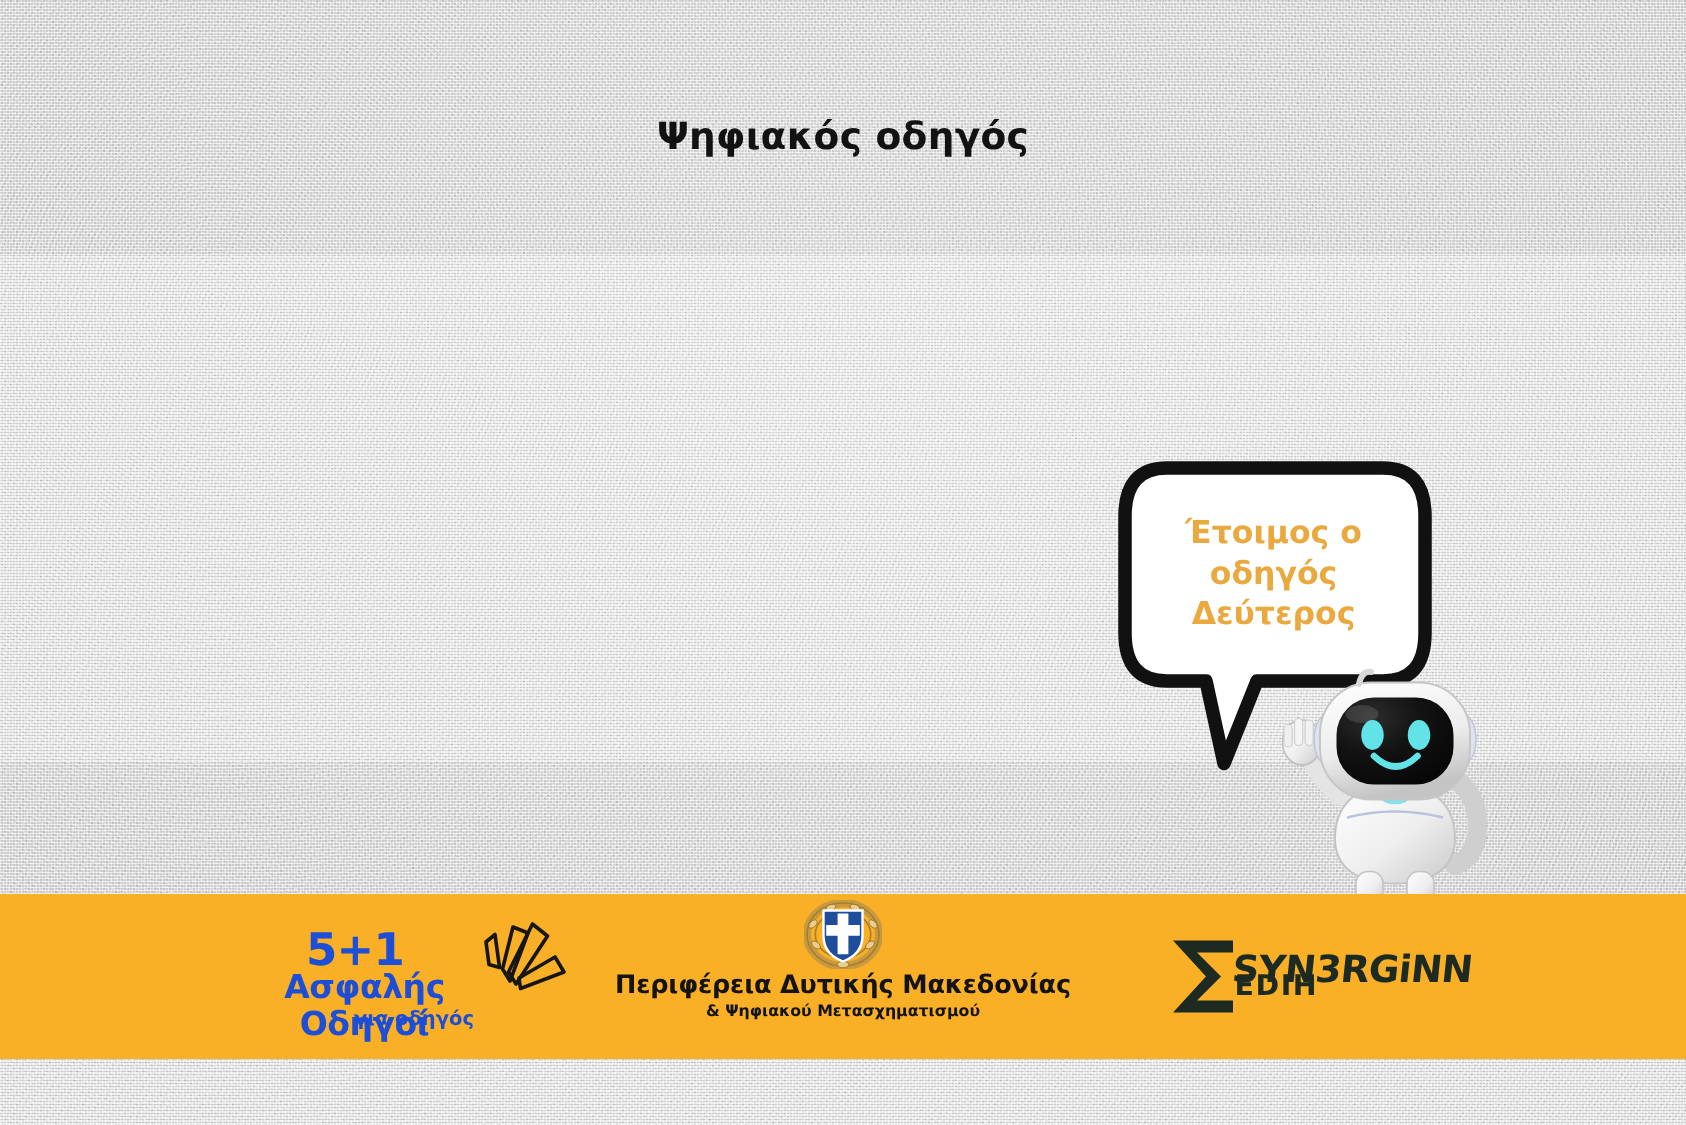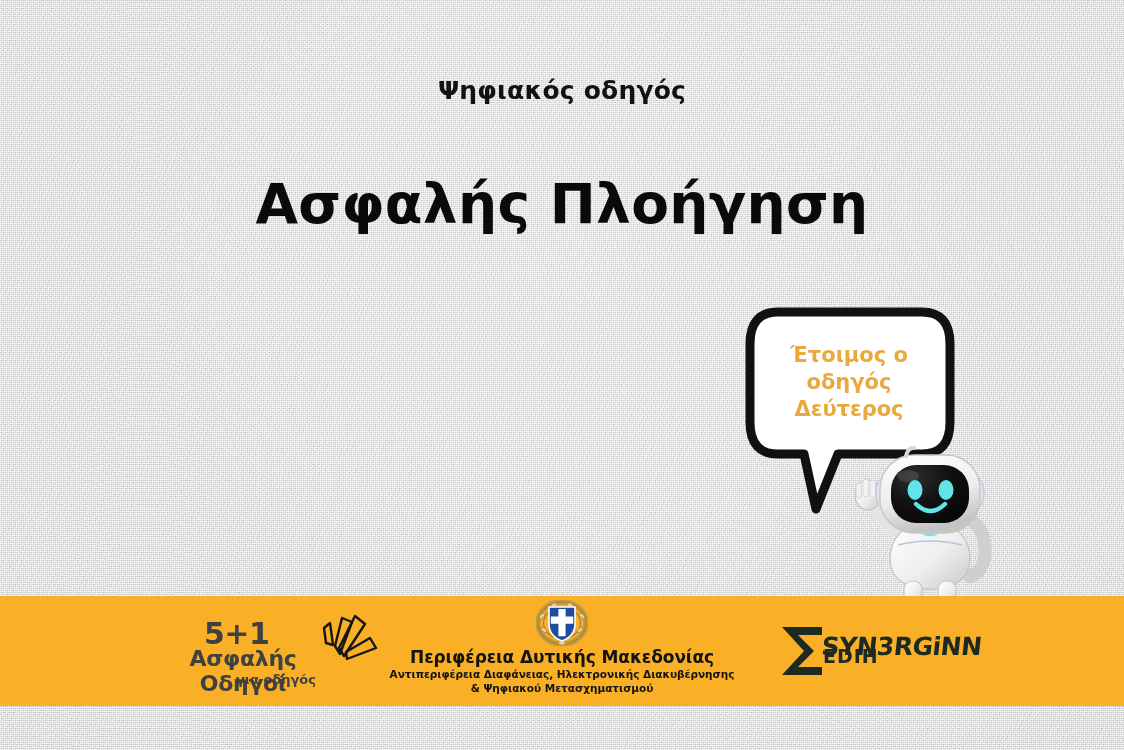--- a/index.html
+++ b/index.html
@@ -112,21 +112,21 @@
     z-index: 5;
   }
 
   
   #logo-guides {
     position: absolute;
     left: 148px;
     top: 8px;
     width: 240px;
     height: 96px;
-    color: #404040;
+    color: #1d4ed8;
   }
   .g-51 {
     position: absolute;
     left: 56px;
     top: 12px;
     font-size: 30px;
     font-weight: 800;
     letter-spacing: -.5px;
   }
   .g-main {
@@ -198,21 +198,20 @@
 <body>
 
 <div id="slide">
 
   <div id="noise-layer"></div>
   <div id="noise-layer-2"></div>
 
   <div class="kicker">Ψηφιακός οδηγός</div>
 
   <div class="title">
-    <span class="line1">Ασφαλής Πλοήγηση</span>
   </div>
 
   <div id="bubble-wrap">
     <svg width="216" height="215" viewBox="0 0 216 215">
       <path d="M 36 8
                L 180 8
                Q 208 8 208 40
                L 208 118
                Q 208 150 180 150
                L 96 150
@@ -323,21 +322,20 @@
           <ellipse cx="18" cy="5" rx="3.4" ry="2" transform="rotate(-18 18 5)"></ellipse>
           <ellipse cx="34" cy="5" rx="3.4" ry="2" transform="rotate(18 34 5)"></ellipse>
           <ellipse cx="46" cy="16" rx="3.4" ry="2" transform="rotate(45 46 16)"></ellipse>
           <ellipse cx="44" cy="30" rx="3.4" ry="2" transform="rotate(-40 44 30)"></ellipse>
           <ellipse cx="26" cy="43" rx="3.8" ry="2.2"></ellipse>
         </g>
         <path d="M 13 7 L 39 7 L 39 24 Q 39 36 26 41 Q 13 36 13 24 Z" fill="#1d4d9b" stroke="#ffffff" stroke-width="1.6"></path>
         <path d="M 22.4 9 h 7.2 v 7.6 h 7.6 v 7.2 h -7.6 v 12.4 h -7.2 v -12.4 h -7.6 v -7.2 h 7.6 z" fill="#ffffff"></path>
       </svg>
       <div class="r-title">Περιφέρεια Δυτικής Μακεδονίας</div>
-      <div class="r-sub1">Αντιπεριφέρεια Διαφάνειας, Ηλεκτρονικής Διακυβέρνησης</div>
       <div class="r-sub2">&amp; Ψηφιακού Μετασχηματισμού</div>
     </div>
 
     <div id="logo-synerginn">
       <svg width="210" height="62" viewBox="0 0 210 62">
         <path d="M 4 4 L 44 4 L 44 12 L 20 12 L 36 28 L 20 44 L 44 44 L 44 52 L 4 52 L 26 28 Z" fill="#1d2a22"></path>
         <text x="45" y="40" font-family="'DejaVu Sans','Liberation Sans',sans-serif" font-size="19" font-weight="700" fill="#1d2a22" letter-spacing="1">EDIH</text>
         <text x="46" y="32" font-family="'DejaVu Sans','Liberation Sans',sans-serif" font-size="25" font-weight="800" fill="#1d2a22" letter-spacing="-.5" transform="skewX(-6)">SYN3RGiNN</text>
       </svg>
       <span class="sr-only">SYNERGINN</span>

